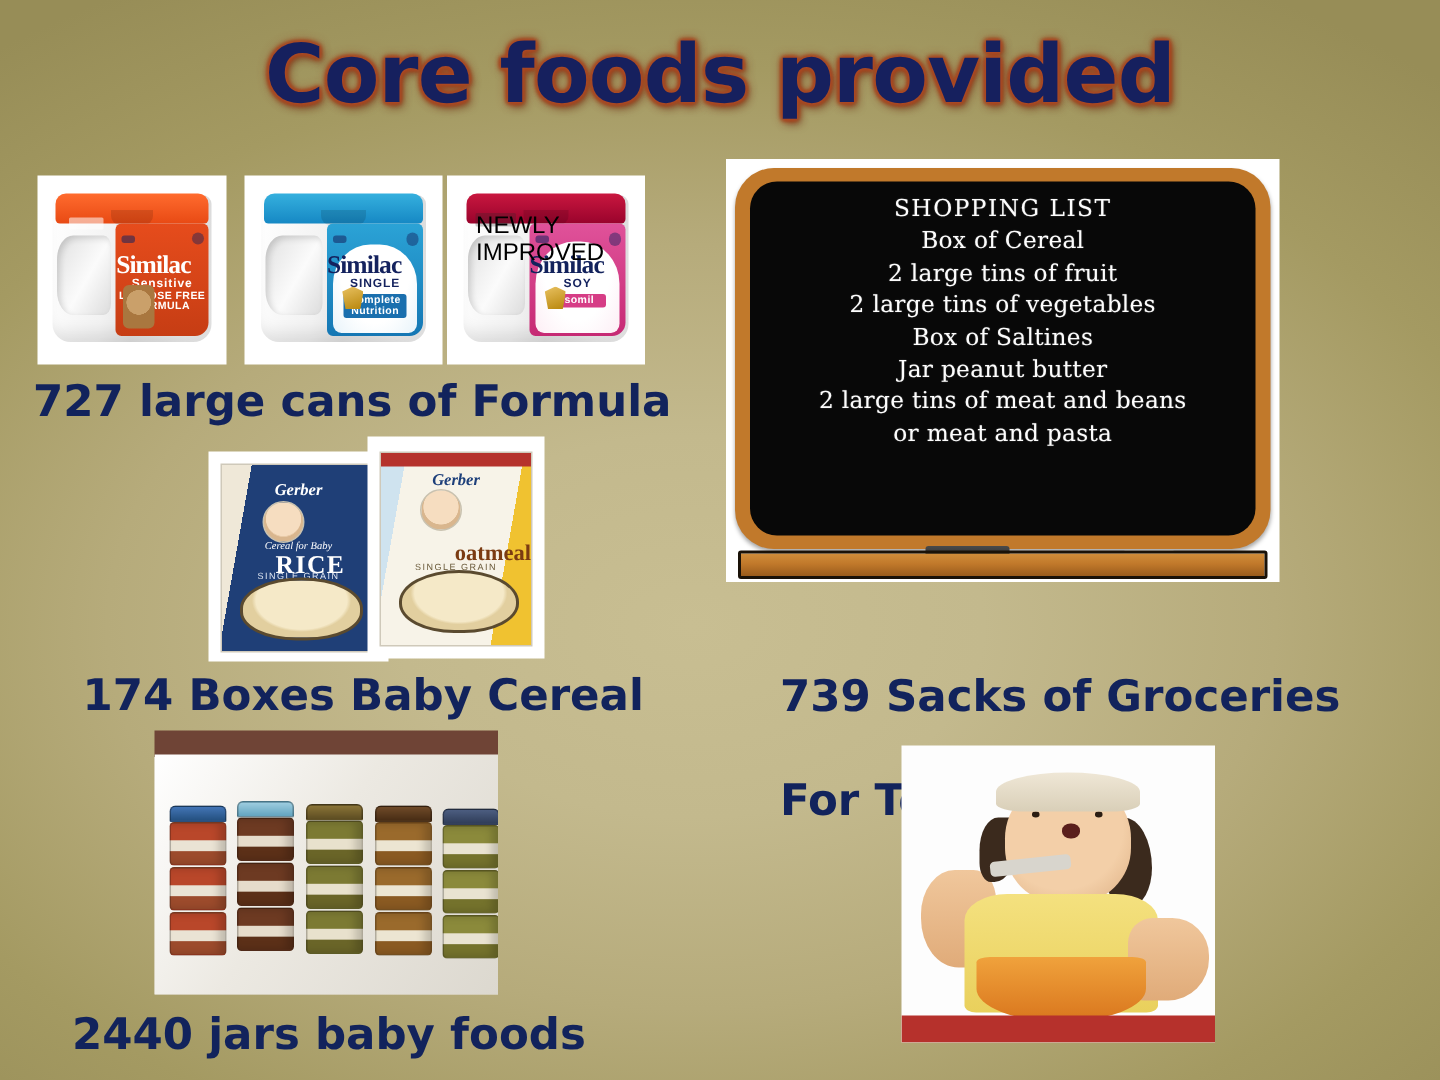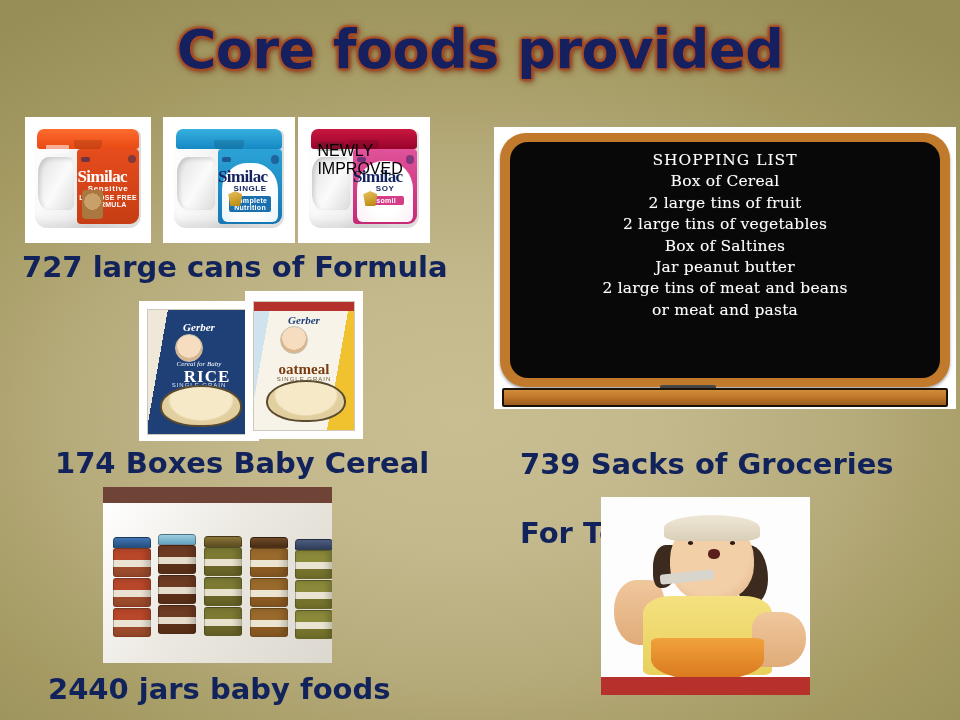--- a/index.html
+++ b/index.html
@@ -221,25 +221,24 @@
     width: 76%; height: 30%;
     border-radius: 50% 50% 46% 46%;
     background: radial-gradient(ellipse at 50% 35%, #f5e9c8 0 55%, #e2cf9f 60% 100%);
     border: 2px solid #5a4a2f;
   }
 
   
   .board-photo {
     position: absolute;
     left: 484px;
-    top: 127px;
-    width: 462px;
+    top: 106px;
+    width: 369px;
     height: 282px;
     background: #ffffff;
-    margin-left: 10px;
   }
   .board-frame {
     position: absolute;
     left: 6px; top: 6px; right: 6px; bottom: 22px;
     border-radius: 26px;
     background: #c1792b;
     box-shadow: 0 2px 3px rgba(0,0,0,.35);
   }
   .board-inner {
     position: absolute;
@@ -487,21 +486,21 @@
     </div>
   </div>
 
   <div class="photo" style="left:245px;top:291px;width:118px;height:148px;">
     <div class="gbox" style="left:8px;top:10px;right:8px;bottom:8px;
          background:linear-gradient(100deg,#cfe3ef 0 14%,#f7f3e8 14% 78%,#f0c230 78% 100%);
          border:1px solid #cfc9ba;">
       <div style="position:absolute;left:0;right:0;top:0;height:7%;background:#b5322c;"></div>
       <div class="g-brand" style="color:#1d3f7a;">Gerber</div>
       <div class="g-baby"></div>
-      <div class="g-title" style="color:#7b3b12;font-size:15px;letter-spacing:0;">oatmeal</div>
+      <div class="g-title" style="color:#7b3b12;font-size:15px;letter-spacing:0;text-align:right;">oatmeal</div>
       <div class="g-sub" style="color:#6a5a3a;">SINGLE GRAIN</div>
       <div class="g-bowl"></div>
     </div>
   </div>
 
   <div class="caption cap-cereal">174 Boxes Baby Cereal</div>
 
   <div class="board-photo">
     <div class="board-frame">
       <div class="board-inner">

